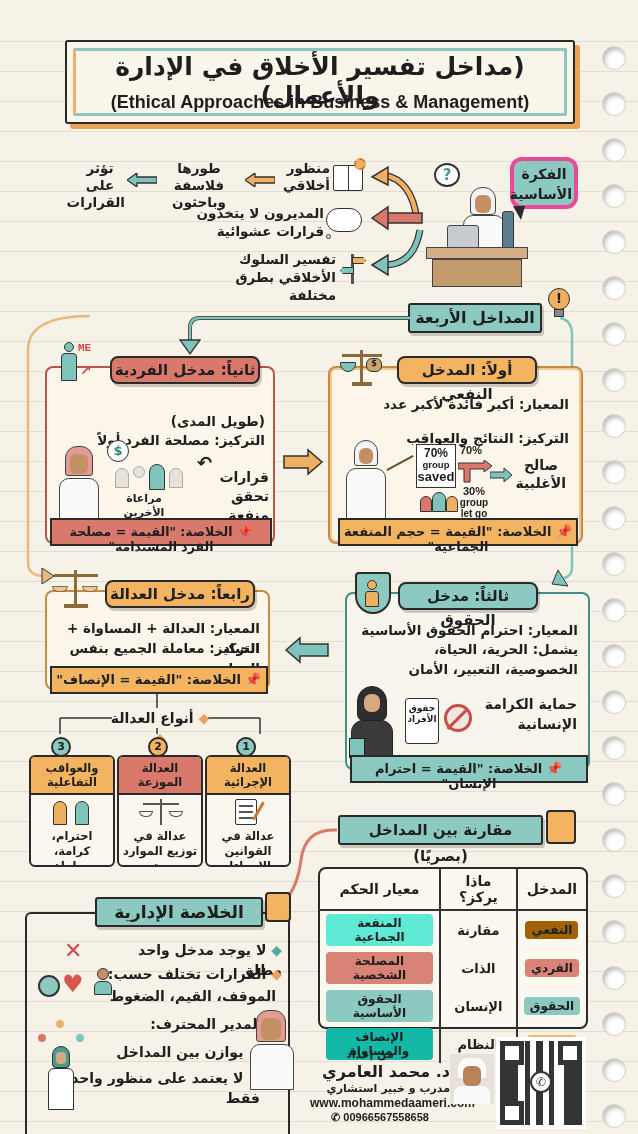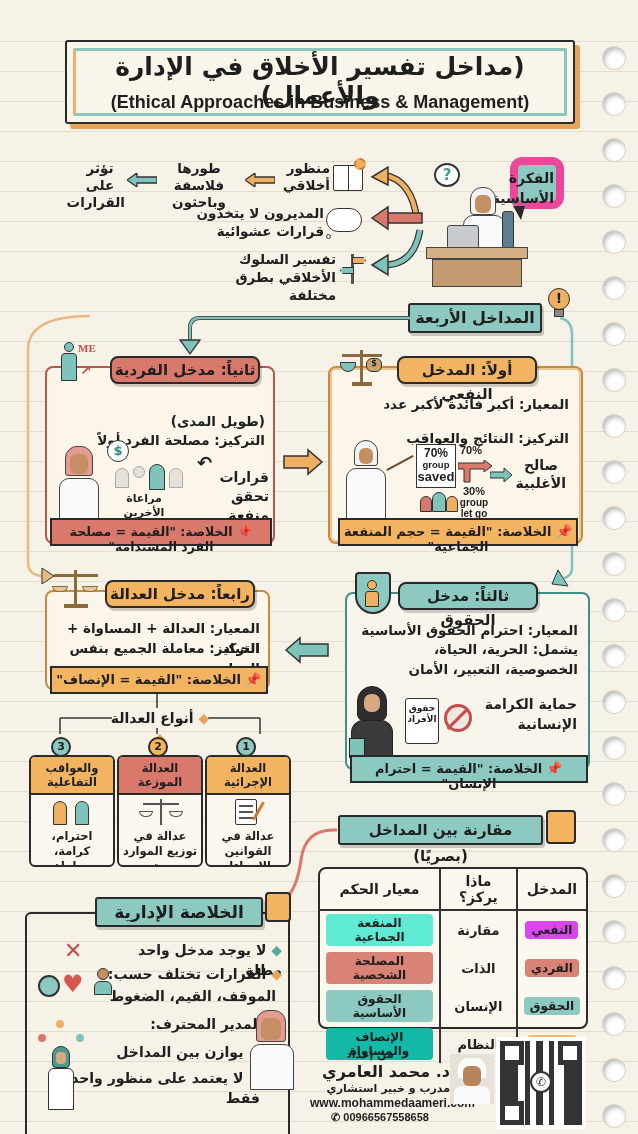--- a/index.html
+++ b/index.html
@@ -57,21 +57,21 @@
   <div class="hole" style="top:1059px"></div>
   <div class="hole" style="top:1105px"></div>
 </div>
 
 <div class="abs" style="left:65px;top:40px;width:510px;height:84px;background:#f9f5ea;border:2.5px solid #2a2a2a;border-radius:3px;box-shadow:5px 5px 0 #e8a55a;padding-left:18px;">
   <div class="abs" style="left:6px;top:6px;right:6px;bottom:6px;border:3px solid #8cc6bd;border-radius:2px;border-left-color:#e9b46f;border-bottom-color:#8cc6bd"></div>
   <div class="abs b" style="left:0;right:0;top:10px;text-align:center;direction:rtl;font-size:25px">(مداخل تفسير الأخلاق في الإدارة والأعمال)</div>
   <div class="abs b" style="left:0;right:0;top:50px;text-align:center;font-size:18px;font-family:'Liberation Sans',sans-serif">(Ethical Approaches in Business &amp; Management)</div>
 </div>
 
-<div class="abs" style="left:510px;top:157px;width:54px;height:52px;background:#8cc9c0;border:8px solid #ec4899;border-radius:12px;">
+<div class="abs" style="left:510px;top:157px;width:68px;height:52px;background:#8cc9c0;border:4px solid #ec4899;border-radius:12px;">
   <div class="txt" style="text-align:center;font-size:14px;padding:3px 2px;line-height:20px">الفكرة الأساسية</div>
 </div>
 <div class="abs" style="left:513px;top:206px;width:0;height:0;border-left:8px solid transparent;border-right:4px solid transparent;border-top:14px solid #2a2a2a"></div>
 
 <div class="abs" style="left:420px;top:175px;width:100px;height:115px">
   <div class="abs" style="left:14px;top:-12px;width:26px;height:24px;border:2px solid #333;border-radius:50%;background:#fff;text-align:center;font-weight:bold;color:#4a9a92;font-size:15px;line-height:20px">?</div>
   <div class="abs" style="left:50px;top:12px;width:26px;height:28px;border-radius:12px 12px 4px 4px;background:#f3f3f3;border:1.5px solid #444"></div>
   <div class="abs" style="left:55px;top:20px;width:16px;height:18px;border-radius:6px;background:#c48f63"></div>
   <div class="abs" style="left:43px;top:40px;width:42px;height:40px;border-radius:10px 10px 0 0;background:#fafafa;border:1.5px solid #444"></div>
   <div class="abs" style="left:82px;top:36px;width:12px;height:38px;background:#5b7f8e;border:1.5px solid #333;border-radius:3px"></div>
@@ -208,21 +208,21 @@
   <div class="abs" style="left:150px;top:84px;font-size:18px;font-weight:bold">↶</div>
   <div class="abs txt" style="left:150px;top:100px;width:72px;font-size:14px;line-height:19px">قرارات تحقق منفعة شخصية</div>
   <div class="abs sm" style="left:64px;top:124px;width:66px">مراعاة الأخرين (ثانوي)</div>
 </div>
 <div class="tag" style="left:110px;top:356px;width:150px;height:28px;background:#d9796c">
   <span style="font-size:15px;line-height:24px">ثانياً: مدخل الفردية</span>
 </div>
 <div class="abs" style="left:60px;top:342px;width:46px;height:42px">
   <div class="abs" style="left:4px;top:0;width:10px;height:10px;border-radius:50%;background:#7fc4bb;border:1.5px solid #333"></div>
   <div class="abs" style="left:1px;top:11px;width:16px;height:28px;background:#7fc4bb;border:1.5px solid #333;border-radius:4px 4px 0 0"></div>
-  <div class="abs" style="left:18px;top:0;color:#c94c4c;font-weight:bold;font-size:11px;font-family:Liberation Serif, serif">ME</div>
+  <div class="abs" style="left:18px;top:0;color:#c94c4c;font-weight:bold;font-size:11px;font-family:Liberation Mono, monospace">ME</div>
   <div class="abs" style="left:20px;top:20px;color:#c94c4c;font-weight:bold;font-size:14px">↗</div>
 </div>
 <div class="ribbon" style="left:50px;top:518px;width:222px;height:28px;background:#d9796c;font-size:12.5px">
   <span style="color:#c94c4c">📌</span>
   <span>الخلاصة: "القيمة = مصلحة الفرد المستدامة"</span>
 </div>
 
 <div class="box" style="left:345px;top:592px;width:245px;height:178px;background:#f7f5ec;border-color:#3f8f86;border-width:2.5px">
   <div class="abs txt" style="right:10px;top:26px">المعيار: احترام الحقوق الأساسية</div>
   <div class="abs txt" style="right:10px;top:45px;width:200px">يشمل: الحرية، الحياة، الخصوصية، التعبير، الأمان</div>
@@ -333,21 +333,21 @@
   <table class="cmp" style="width:100%">
     <thead>
       <tr>
         <th>المدخل</th>
         <th>ماذا يركز؟</th>
         <th>معيار الحكم</th>
       </tr>
     </thead>
     <tbody>
       <tr>
-        <td><span class="pill" style="background:#d946ef">النفعي</span></td>
+        <td><span class="pill" style="background:#a16207">النفعي</span></td>
         <td>مقارنة</td>
         <td><span class="pill" style="background:#5eead4">المنفعة الجماعية</span></td>
       </tr>
       <tr>
         <td><span class="pill" style="background:#d98276">الفردي</span></td>
         <td>الذات</td>
         <td><span class="pill" style="background:#d98276">المصلحة الشخصية</span></td>
       </tr>
       <tr>
         <td><span class="pill" style="background:#8cc9c0">الحقوق</span></td>

